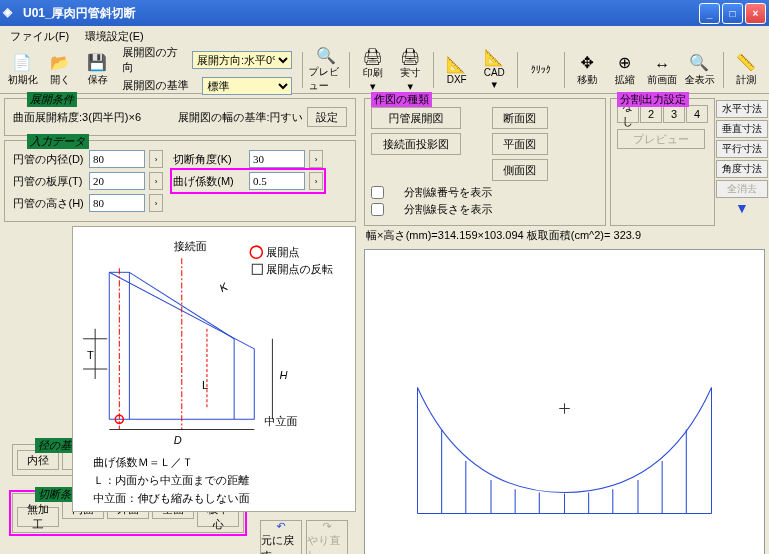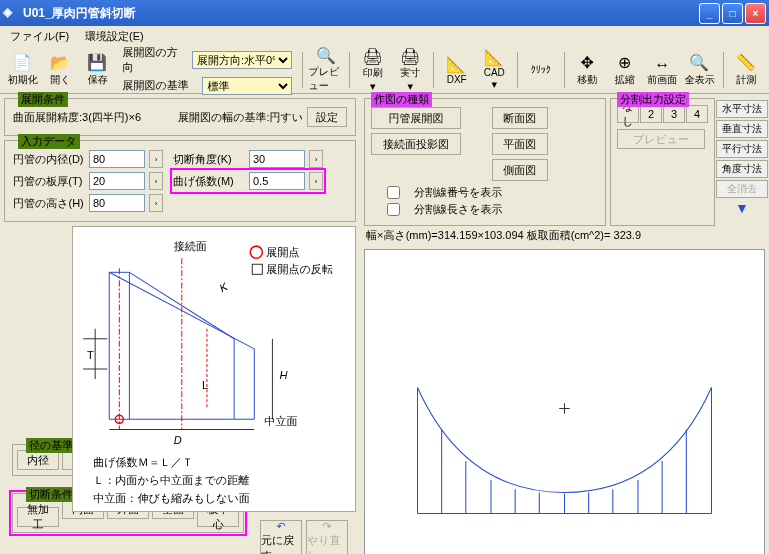--- a/index.html
+++ b/index.html
@@ -18,41 +18,41 @@
 .tbtn .ticon { font-size: 16px; height: 20px; display: flex; align-items: center; }
 .tbtn .tlabel { font-size: 10px; }
 .tgroup { display: flex; flex-direction: column; gap: 2px; margin: 0 6px; }
 .trow { display: flex; align-items: center; gap: 4px; justify-content: space-between; }
 .tsel { height: 18px; border: 1px solid #7f9db9; background: #fef9c3; min-width: 90px; }
 .vsep { width: 1px; height: 36px; background: #aca899; margin: 0 4px; }
 .main { display: flex; height: 460px; }
 .leftcol { width: 360px; padding: 4px; display: flex; flex-direction: column; gap: 4px; }
 .rightcol { flex: 1; padding: 4px; display: flex; flex-direction: column; }
 .fieldset { border: 1px solid #aca899; padding: 6px 8px; position: relative; }
-.fieldset .legend { position: absolute; top: -7px; left: 13px; background: #4d7c0f; padding: 0 3px; font-size: 11px; }
+.fieldset .legend { position: absolute; top: -7px; left: 22px; background: #15803d; padding: 0 3px; font-size: 11px; font-style: italic; }
 .inrow { display: flex; align-items: center; gap: 4px; margin: 2px 0; height: 20px; }
 .inrow label { min-width: 72px; }
-.txtin { width: 56px; height: 18px; border: 1px solid #7f9db9; background: white; padding: 1px 3px; }
+.txtin { width: 56px; height: 18px; border: 1px solid #7f9db9; background: white; padding: 1px 3px; font-family: Liberation Serif, serif; }
 .spinbtn { width: 14px; height: 18px; border: 1px solid #aca899; background: #ece9d8; display: flex; align-items: center; justify-content: center; font-size: 8px; cursor: pointer; }
 .btn { border: 1px solid #aca899; background: #ece9d8; padding: 2px 8px; height: 20px; cursor: pointer; display: inline-flex; align-items: center; justify-content: center; }
 .vbtn { width: 42px; height: 20px; margin: 1px 0; }
 .hl-magenta { outline: 2px solid #f0f; outline-offset: 1px; justify-content: space-between; }
 .diagram-area { flex: 1; background: white; border: 1px solid #aca899; position: relative; margin-left: 68px; }
 .leftbtns { position: absolute; left: 8px; top: 218px; display: flex; flex-direction: column; gap: 1px; }
 .bottombtns { display: flex; justify-content: flex-end; gap: 4px; padding: 4px 8px; }
 .botbtn { width: 42px; height: 42px; border: 1px solid #aca899; display: flex; flex-direction: column; align-items: center; justify-content: center; cursor: pointer; }
 .rightpanel { display: flex; gap: 4px; }
 .rgroup { border: 1px solid #aca899; padding: 6px; position: relative; }
 .rgroup .legend { position: absolute; top: -7px; left: 6px; background: #d946ef; padding: 0 3px; }
 .rbtnv { width: 72px; height: 22px; margin: 2px 0; }
 .preview-area { flex: 1; background: white; border: 1px solid #919b9c; margin-top: 4px; position: relative; }
 .status-top { font-size: 11px; padding: 2px; }
 .rightside { width: 46px; display: flex; flex-direction: column; align-items: center; gap: 2px; padding: 2px; }
 .rsbtn { width: 52px; height: 18px; border: 1px solid #aca899; font-size: 10px; display: flex; align-items: center; justify-content: center; cursor: pointer; }
-.chk { display: flex; align-items: center; gap: 14px; margin: 2px 16px; }
+.chk { display: flex; align-items: center; gap: 20px; margin: 2px 0; }
 .smallbtns { display: flex; gap: 1px; }
 .smbtn { width: 22px; height: 18px; border: 1px solid #aca899; background: #ece9d8; display: flex; align-items: center; justify-content: center; cursor: pointer; }
 .disabled { color: #aca899; }
 svg text { font-family: "MS UI Gothic", sans-serif; }
 </style>
 </head>
 <body>
 
 <div class="titlebar">
   <span class="icon">◈</span>

